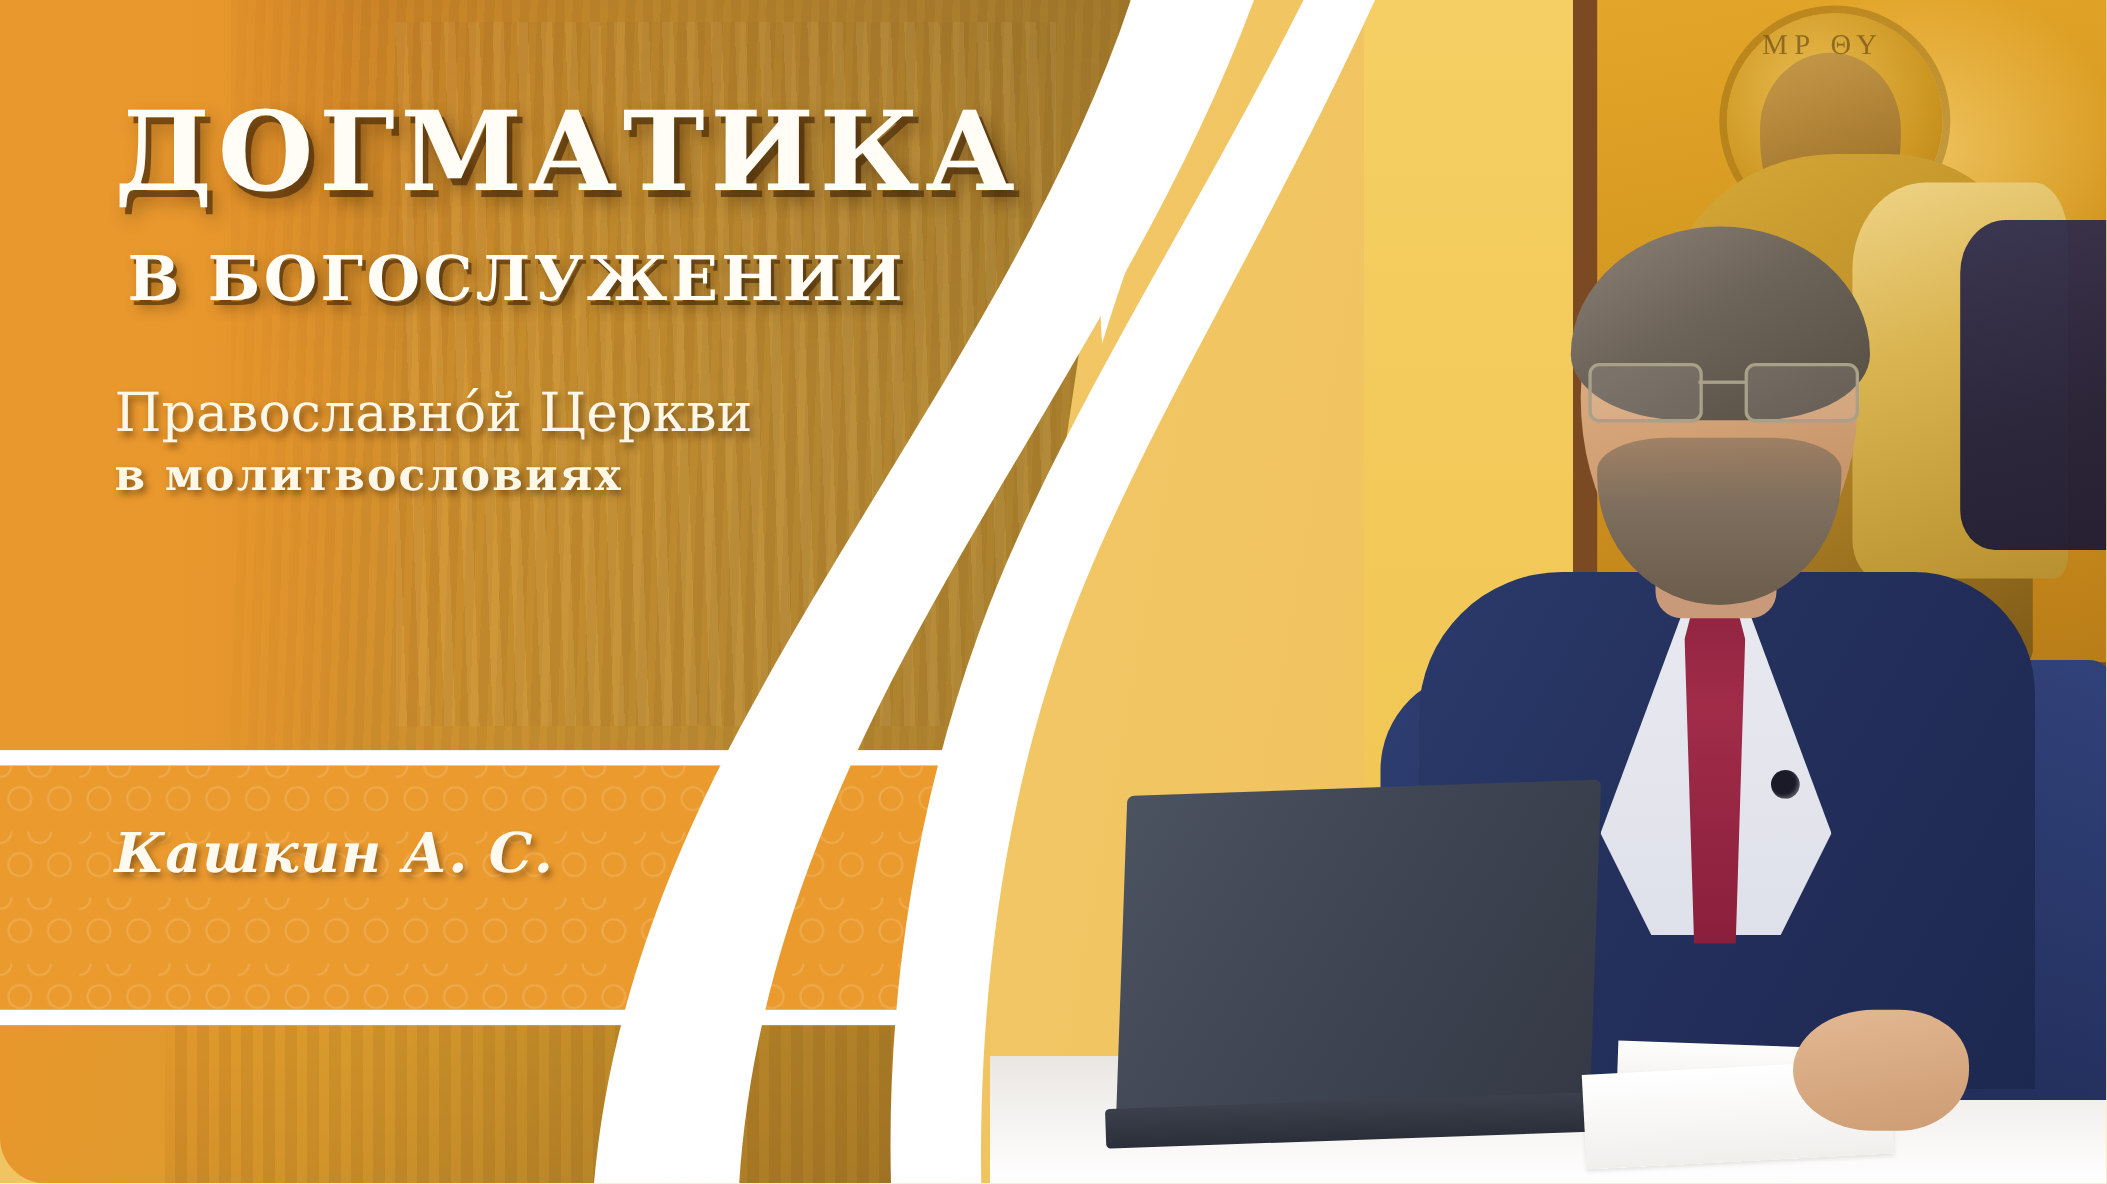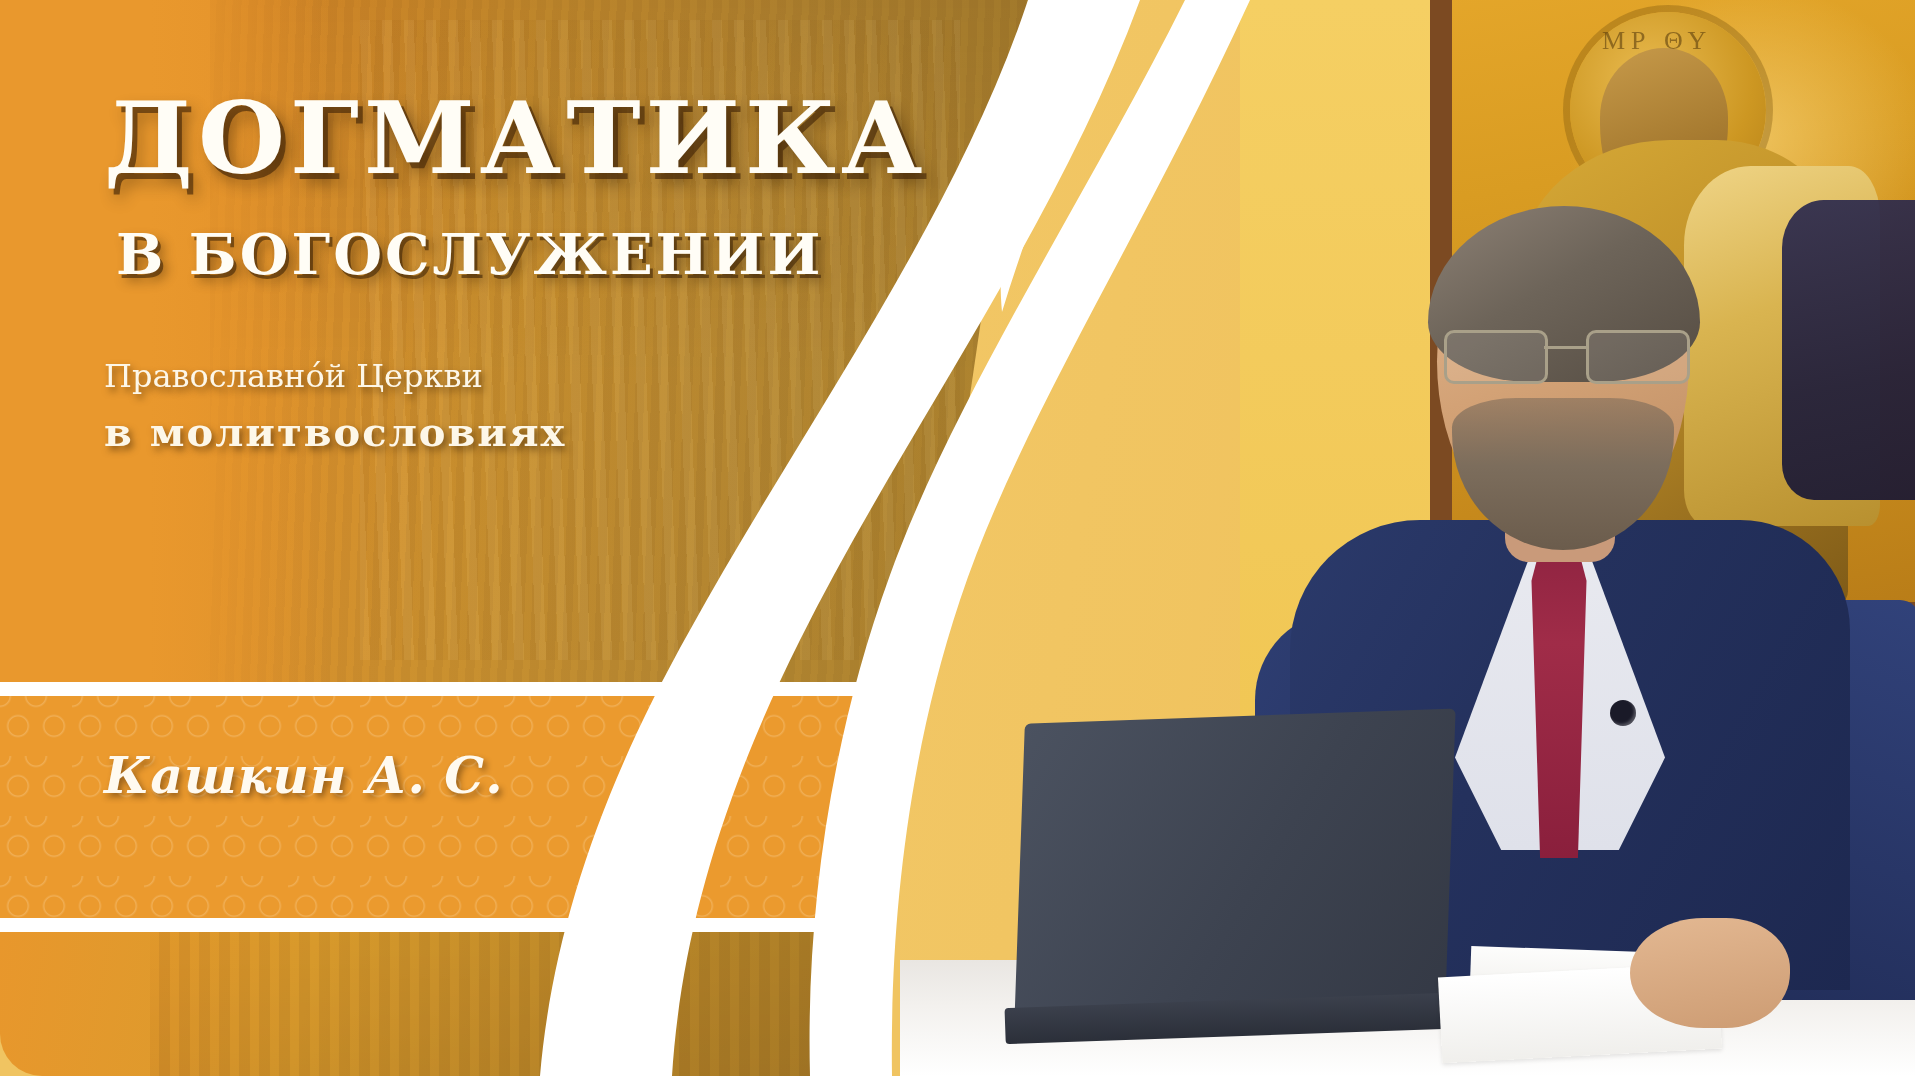--- a/index.html
+++ b/index.html
@@ -394,21 +394,21 @@
     margin-left: 12px;
   }
   .sub-block {
     position: absolute;
     left: 104px; top: 348px;
     width: 760px;
   }
   .sub-line {
     color: #fdf7e8;
     font-family: "DejaVu Serif", "Liberation Serif", serif;
-    font-size: 32px;
+    font-size: 49px;
     line-height: 56px;
     text-shadow: 3px 4px 7px rgba(58,32,6,.55);
     white-space: nowrap;
   }
   .sub-line.l1 { font-weight: 400; letter-spacing: 0px; }
   .sub-line.l2,
   .sub-line.l3 { font-weight: 700; font-size: 40px; letter-spacing: 2px; }
 
   .author-block {
     position: absolute;

